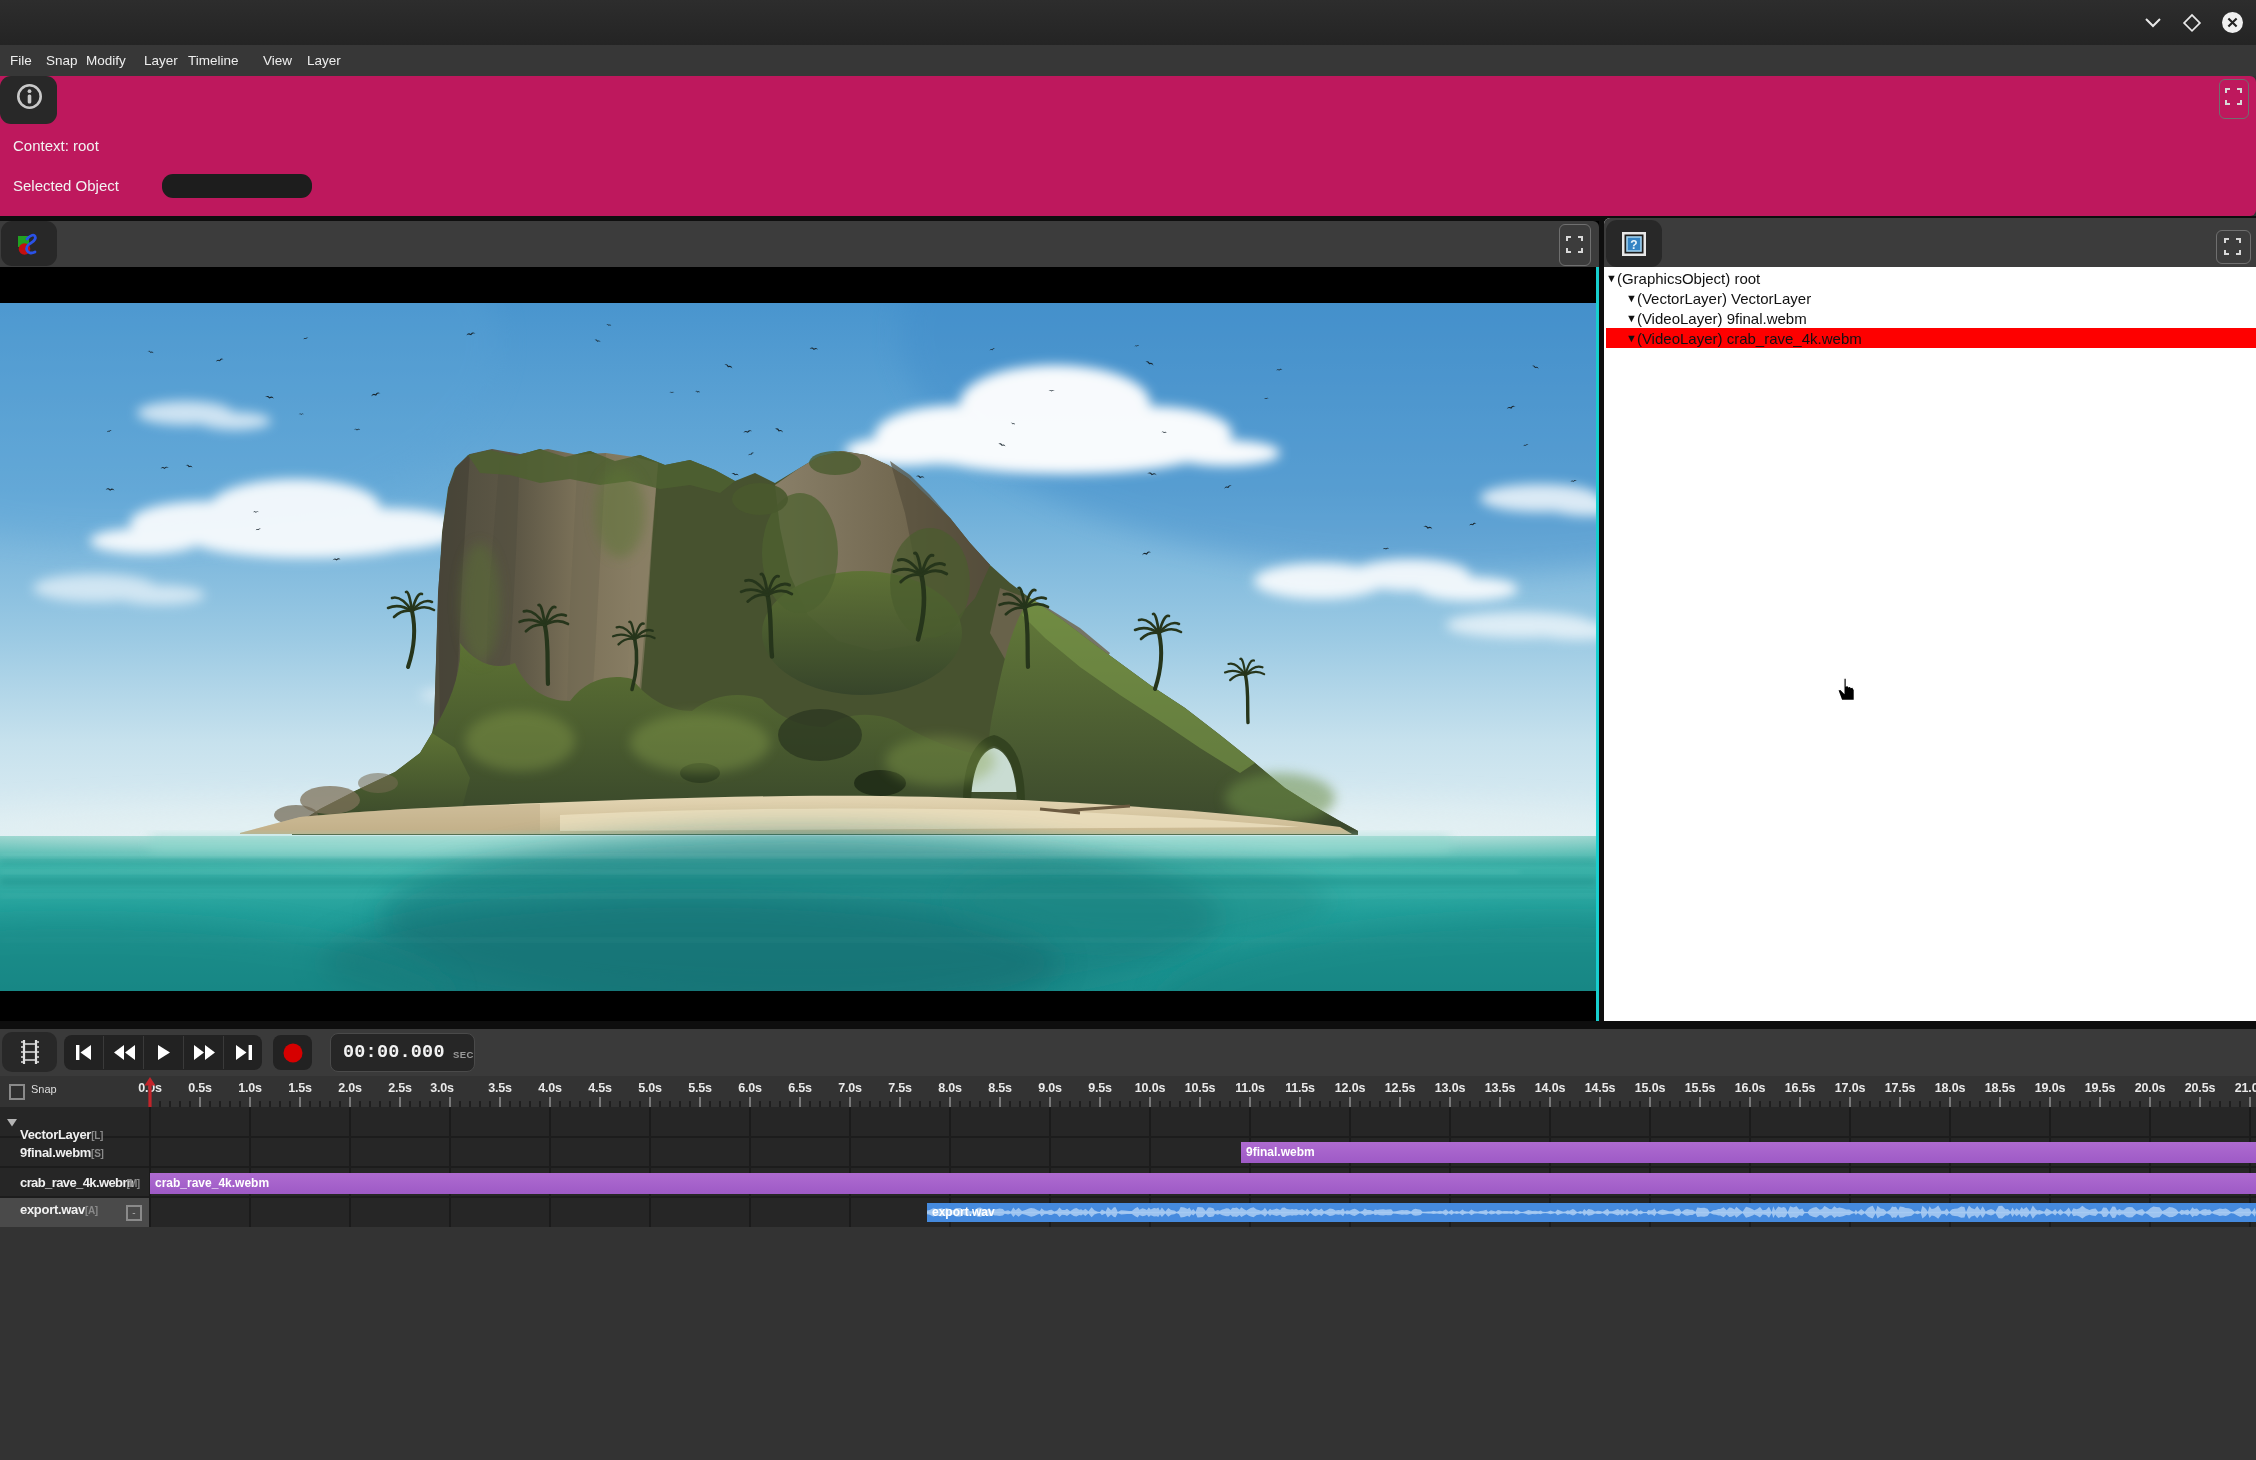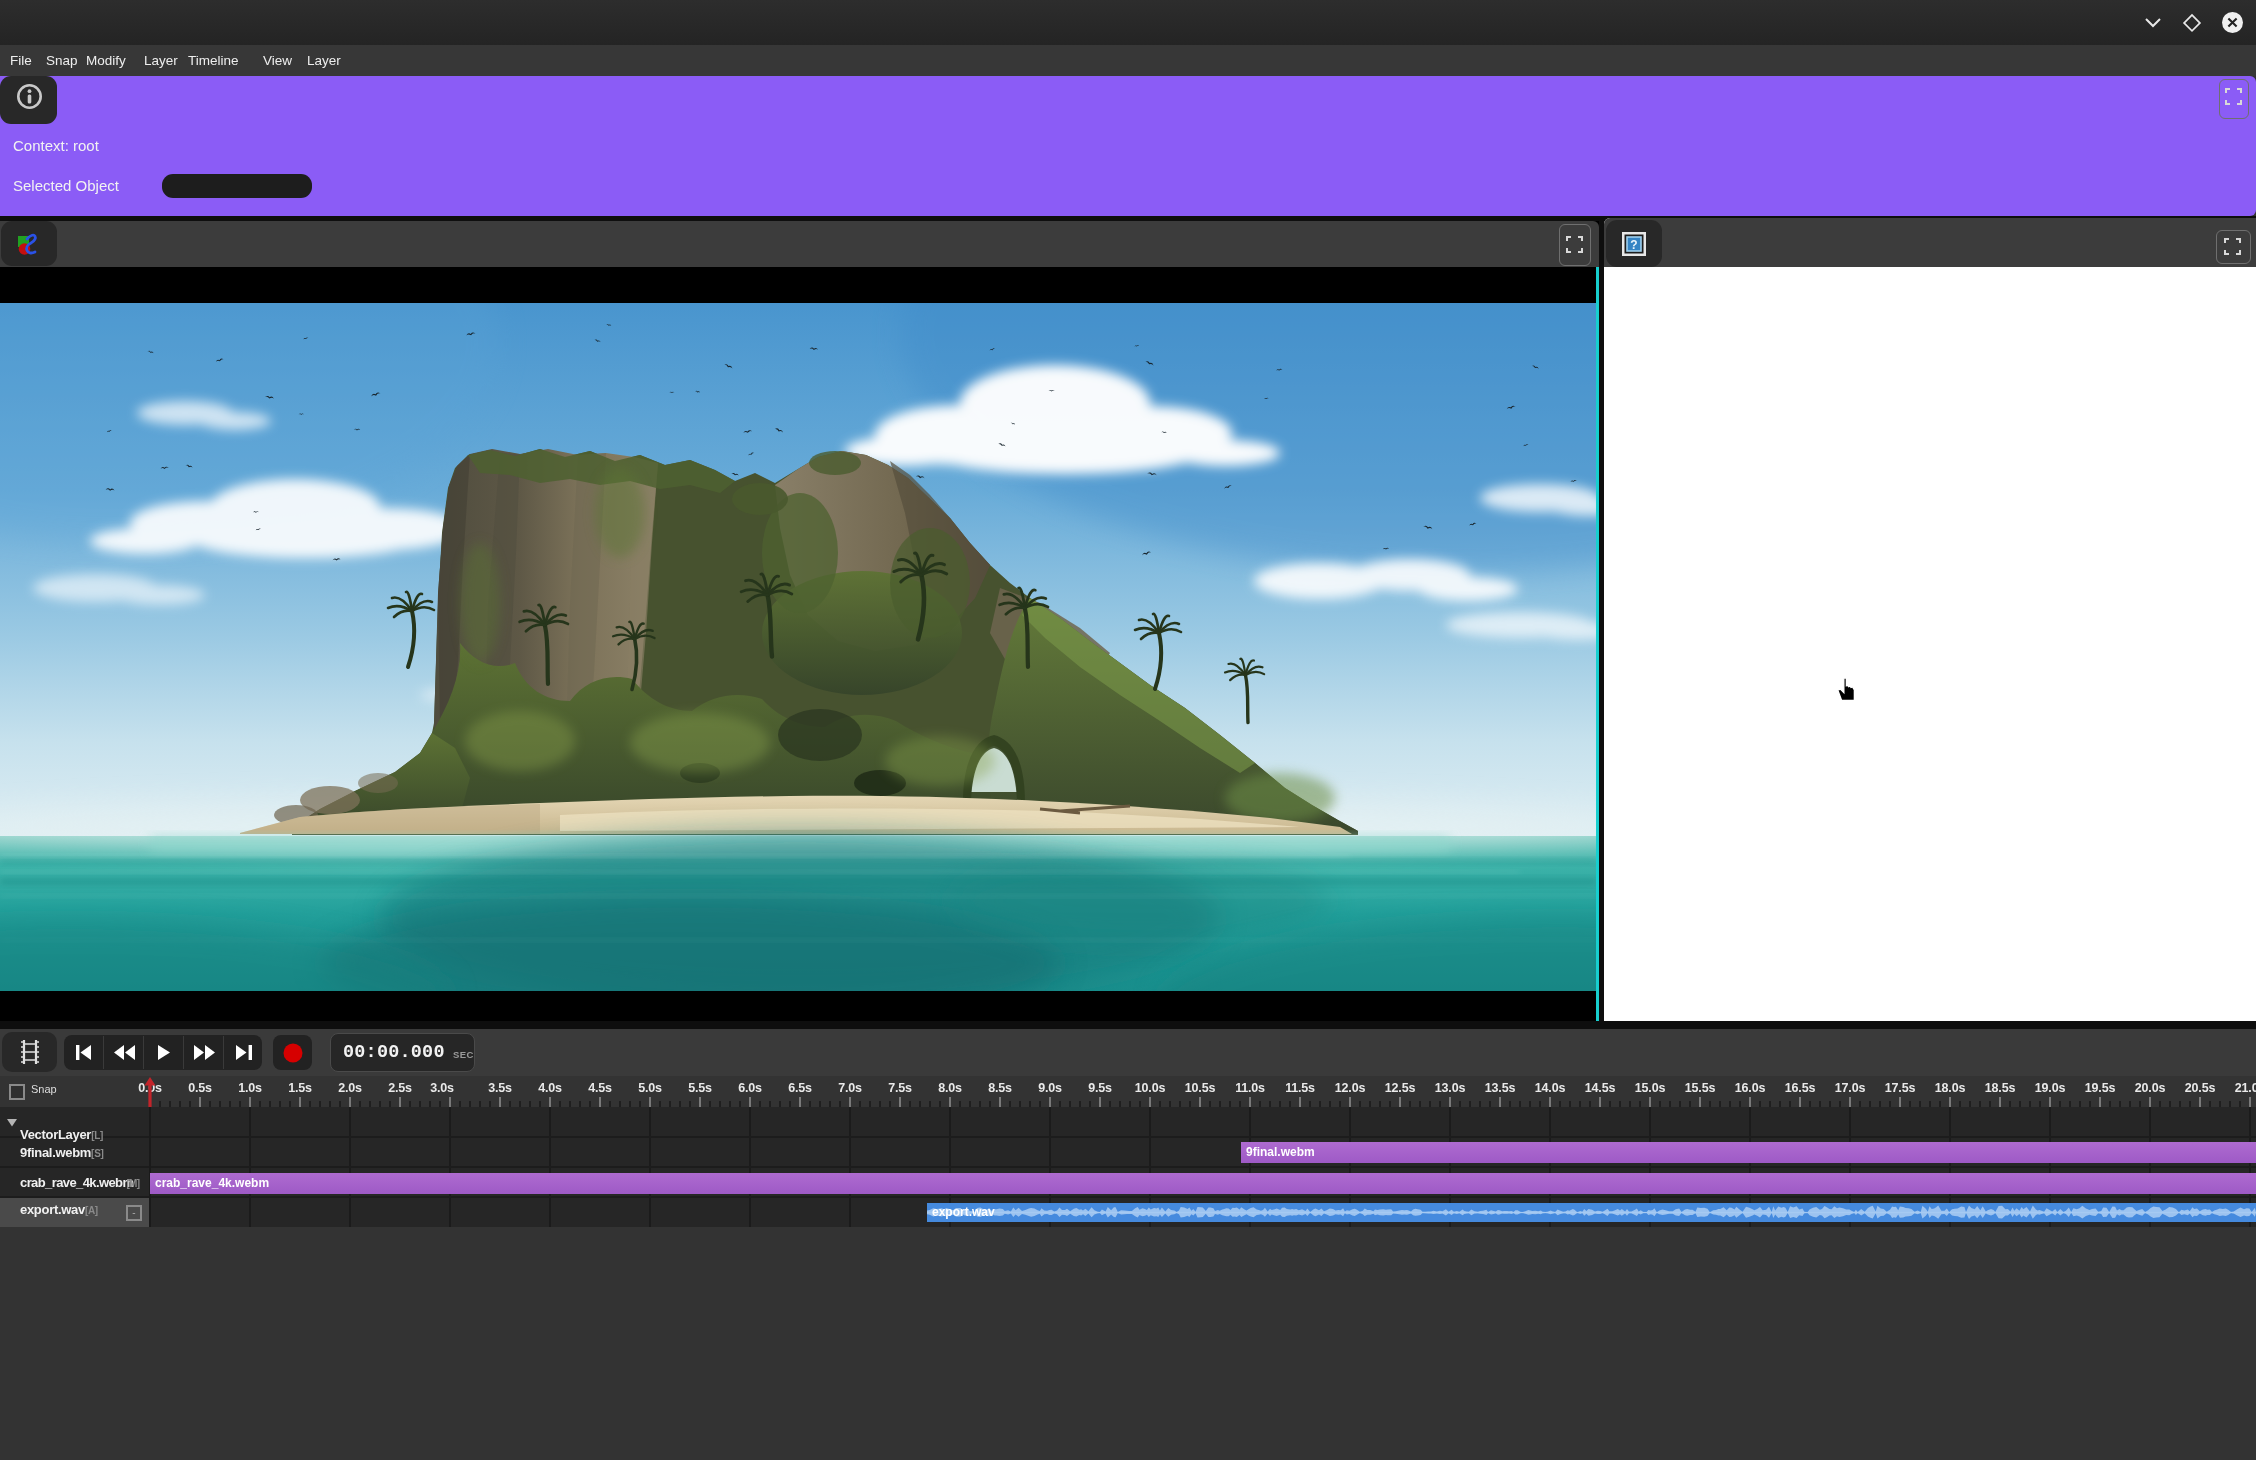--- a/index.html
+++ b/index.html
@@ -6,21 +6,21 @@
   body{width:2256px;height:1460px;background:#333333;position:relative;overflow:hidden;
        font-family:"Liberation Sans",sans-serif;-webkit-font-smoothing:antialiased;}
   .abs{position:absolute;}
   
   #titlebar{left:0;top:0;width:2256px;height:45px;background:linear-gradient(#2d2d2d,#242424);}
   #title{width:100%;text-align:center;top:13px;color:#efefef;font-size:15px;font-weight:bold;}
   
   #menubar{left:0;top:45px;width:2256px;height:31px;background:#373737;color:#eeeeee;font-size:13.5px;}
   #menubar span{position:absolute;top:8px;}
   
-  #infopanel{left:0;top:76px;width:2256px;height:140px;background:#8b5cf6;border-radius:0 6px 6px 0;}
+  #infopanel{left:0;top:76px;width:2256px;height:140px;background:#be185d;border-radius:0 6px 6px 0;}
   .iconbtn{background:#282828;border-radius:11px;}
   .expbtn{border:1px solid #6f6f6f;border-radius:6px;background:transparent;}
   #ctx{left:13px;top:61px;color:#f2f2f2;font-size:15px;}
   #selobj{left:13px;top:101px;color:#f2f2f2;font-size:15px;}
   #selpill{left:162px;top:98px;width:150px;height:24px;background:#1d1d1d;border-radius:11px;}
   
   #canvaspanel{left:0;top:221px;width:1599px;height:800px;background:#000;}
   #canvashdr{left:0;top:0;width:1599px;height:46px;background:#3c3c3c;border-radius:0 6px 0 0;}
   #cyanline{left:1596px;top:46px;width:3px;height:754px;background:#17cfcf;}
   
@@ -394,20 +394,26 @@
     <svg class="abs" style="left:17px;top:13px" width="26" height="26" viewBox="0 0 26 26">
       <rect x="1" y="1" width="24" height="24" fill="#e8e8e8"></rect>
       <rect x="3.5" y="3.5" width="19" height="19" fill="#1e1e1e"></rect>
       <rect x="6" y="6" width="14" height="14" fill="#3584c4" stroke="#9fd0ee" stroke-width="1.6"></rect>
       <text x="13" y="17.5" text-anchor="middle" font-size="12" font-weight="bold" fill="#eaf4fb" font-family="Liberation Sans">?</text>
     </svg>
     <div class="expbtn abs" style="left:612px;top:12px;width:33px;height:32px;"></div>
     <svg class="abs" style="left:620px;top:20px" width="17" height="17" viewBox="0 0 17 17">
       <path d="M1 5 V1 H5 M12 1 H16 V5 M16 12 V16 H12 M5 16 H1 V12" stroke="#d8d8d8" stroke-width="2" fill="none"></path>
     </svg>
+    <div id="tree" class="abs">
+      <div class="trow"><span class="tri">▼</span>(GraphicsObject) root</div>
+      <div class="trow" style="padding-left:20px"><span class="tri">▼</span>(VectorLayer) VectorLayer</div>
+      <div class="trow" style="padding-left:20px"><span class="tri">▼</span>(VideoLayer) 9final.webm</div>
+      <div class="trow" style="background:#fe0000;padding-left:20px;width:630px"><span class="tri">▼</span>(VideoLayer) crab_rave_4k.webm</div>
+    </div>
     <svg class="abs" style="left:232px;top:459px" width="25" height="26" viewBox="0 0 25 26">
       <path d="M7.8 1 L7.8 15.6 L4.4 12 L1.8 13.2 L5.6 23.4 L18.4 23.4 L18.4 13 L16.6 9.8 L15 10.4 L14.2 9 L12.6 9.6 L11.8 8.2 L10.4 8.8 L10.4 1 Z" fill="#000" stroke="#fff" stroke-width="1.4"></path>
     </svg>
   </div>
   <div id="tlpanel" class="abs">
     <div class="tbtn abs" style="left:2px;top:3px;width:55px;height:40px;"></div>
     <svg class="abs" style="left:17px;top:10px" width="26" height="26" viewBox="0 0 26 26">
       <g stroke="#e0e0e0" stroke-width="2.2" fill="none">
         <path d="M7 1 V25 M19 1 V25"></path>
         <path d="M7 5 H19 M7 13 H19 M7 21 H19" stroke-width="1.6"></path>

